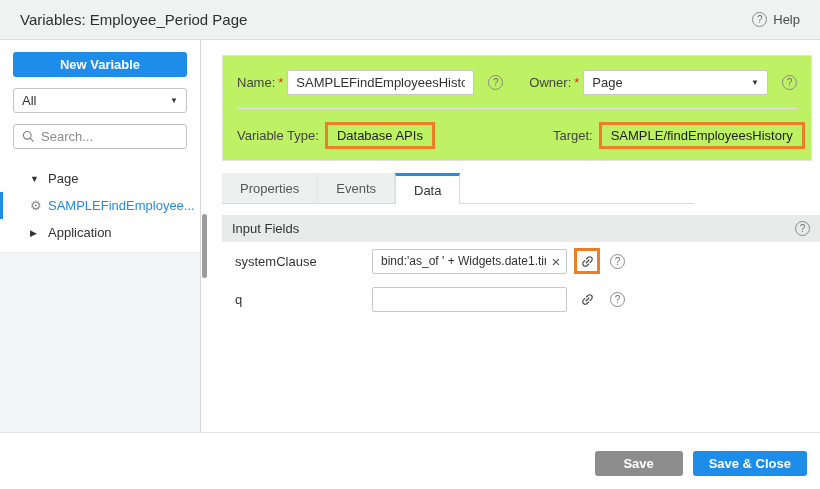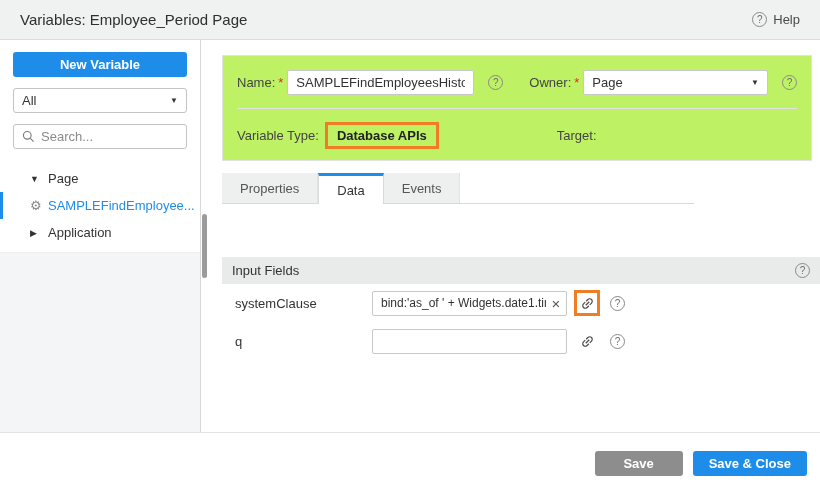--- a/index.html
+++ b/index.html
@@ -80,21 +80,21 @@
     height:25px; border:1px solid #c8c8c8; border-radius:2px; background:#fff;
     font-family:inherit; font-size:13px; color:#333; padding:0 8px; outline:none;
   }
   .name-input{ width:187px; }
   .owner-select{
     width:200px; height:25px; border:1px solid #c8c8c8; border-radius:2px;
     background:#fff; display:flex; align-items:center; padding:0 8px; cursor:pointer;
   }
   .owner-select .arrow{ margin-left:auto; font-size:8px; color:#333; }
   .annotation-box{
-    border:3px solid #ee7d23; padding:3px 9px; font-weight:bold; color:#222;
+    border:3px solid #ee7d23; padding:3px 9px; font-weight:normal; color:#222;
     margin-left:6px; white-space:nowrap;
   }
 
   
   .tabs{
     position:absolute; left:14px; top:133px; width:472px; height:31px;
     display:flex; align-items:stretch; border-bottom:1px solid #d9d9d9;
   }
   .tab{
     padding:0 18px; display:flex; align-items:center; color:#555;
@@ -103,21 +103,21 @@
   .tab.active{
     background:#ffffff; color:#333; border-top:3px solid #1d8de9;
     border-left:1px solid #d9d9d9; border-right:1px solid #d9d9d9;
     margin-bottom:-1px;
   }
 
   
   .section{ position:absolute; left:14px; top:175px; width:598px; }
   .section-header{
     height:27px; background:#e9eaea; display:flex; align-items:center;
-    padding:0 10px; color:#333;margin-top:42px;
+    padding:0 10px; color:#333;
   }
   .section-header .help-icon{ margin-left:auto; }
   .if-row{ height:38px; display:flex; align-items:center; padding-left:13px; }
   .if-label{ width:137px; flex:none; color:#333; }
   .input-wrap{ position:relative; width:195px; height:25px; flex:none; }
   .if-input{ width:195px; height:25px; font-size:12px; padding:0 20px 0 8px; }
   .if-input.empty{ padding:0 8px; }
   .clear-btn{
     position:absolute; right:2px; top:0; width:18px; height:25px;
     border:none; background:transparent; color:#555; font-size:15px;
@@ -207,27 +207,28 @@
         <span>Page</span>
         <span class="arrow">▼</span>
       </div>
       <span class="help-icon" style="margin-left:14px">?</span>
     </div>
     <div class="detail-sep"></div>
     <div class="detail-row">
       <span class="field-label">Variable Type:</span>
       <span class="annotation-box">Database APIs</span>
       <span class="field-label" style="margin-left:118px">Target:</span>
+      <span class="annotation-box">SAMPLE/findEmployeesHistory</span>
     </div>
   </div>
 
   <div class="tabs">
     <div class="tab">Properties</div>
+    <div class="tab">Events</div>
     <div class="tab active">Data</div>
-    <div class="tab">Events</div>
   </div>
 
   <div class="section">
     <div class="section-header">
       <span>Input Fields</span>
       <span class="help-icon">?</span>
     </div>
 
     <div class="if-row">
       <span class="if-label">systemClause</span>

